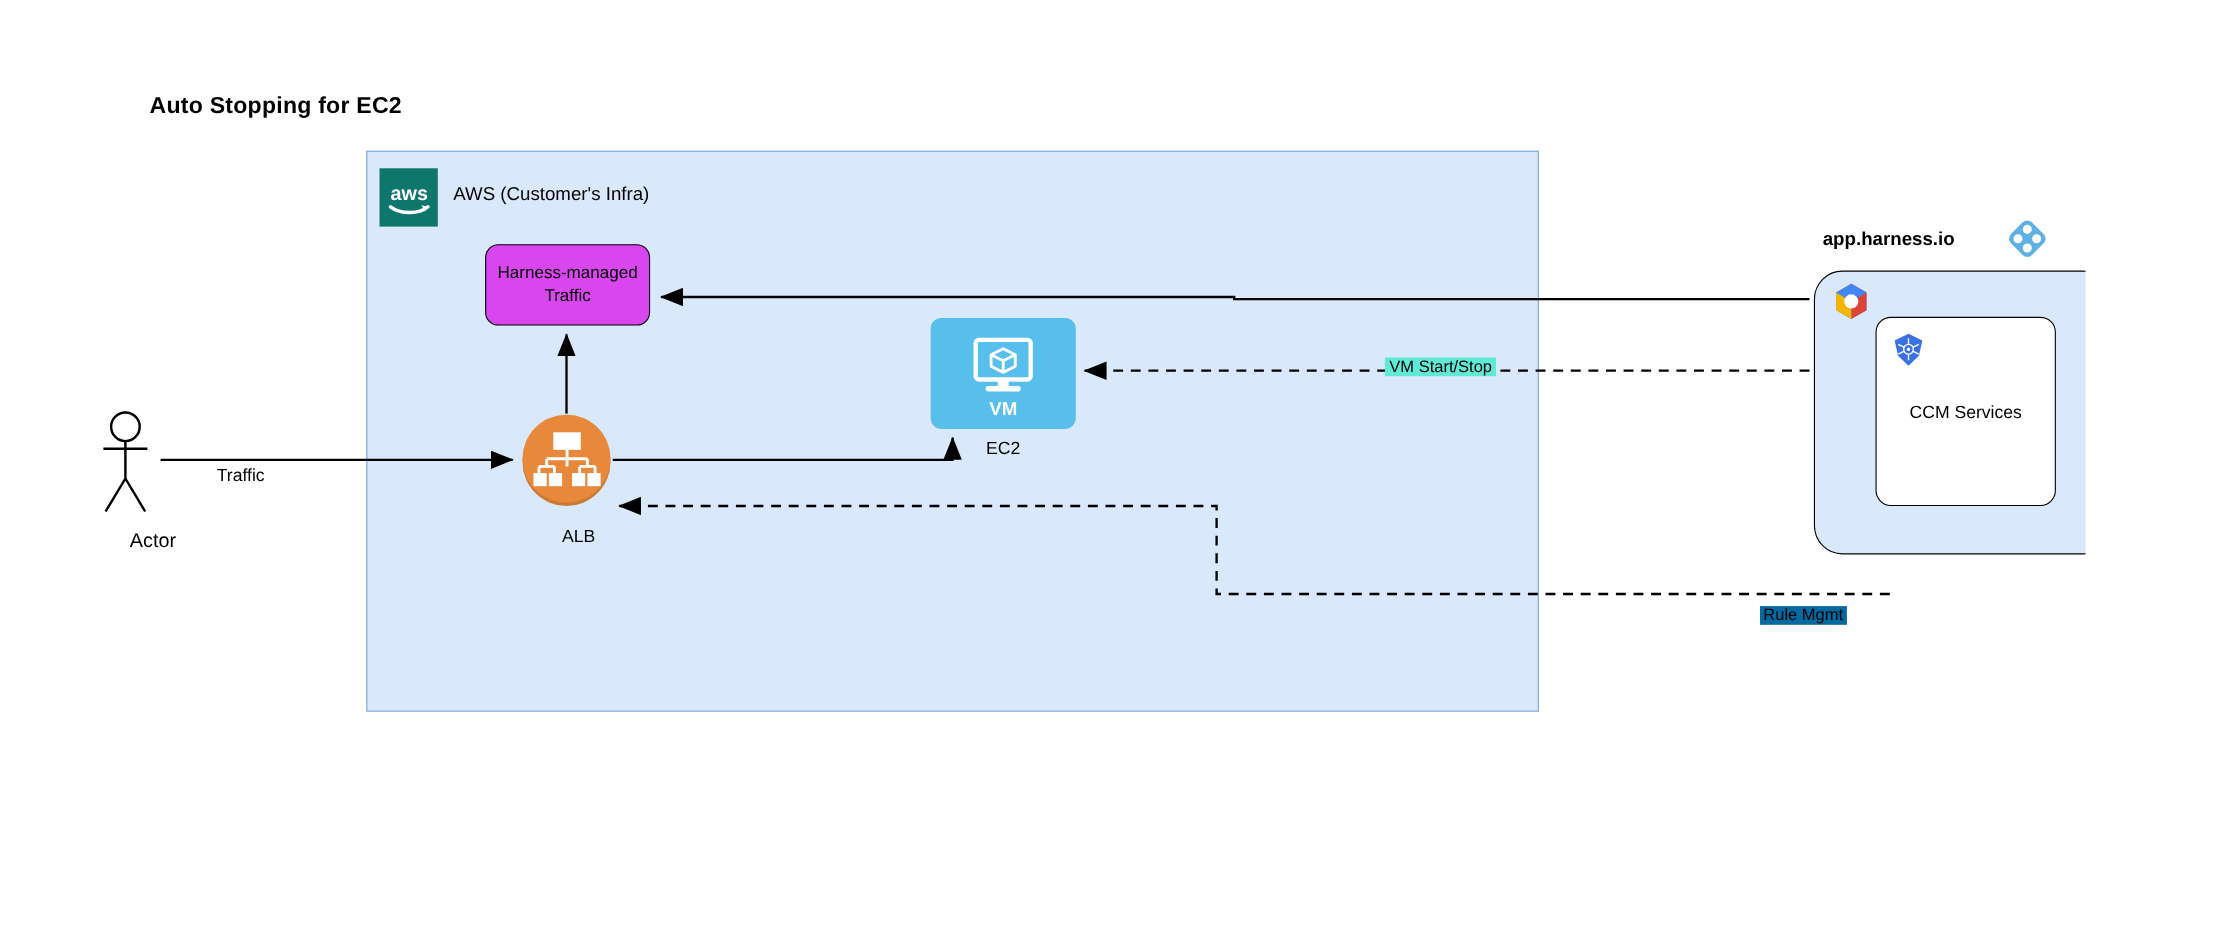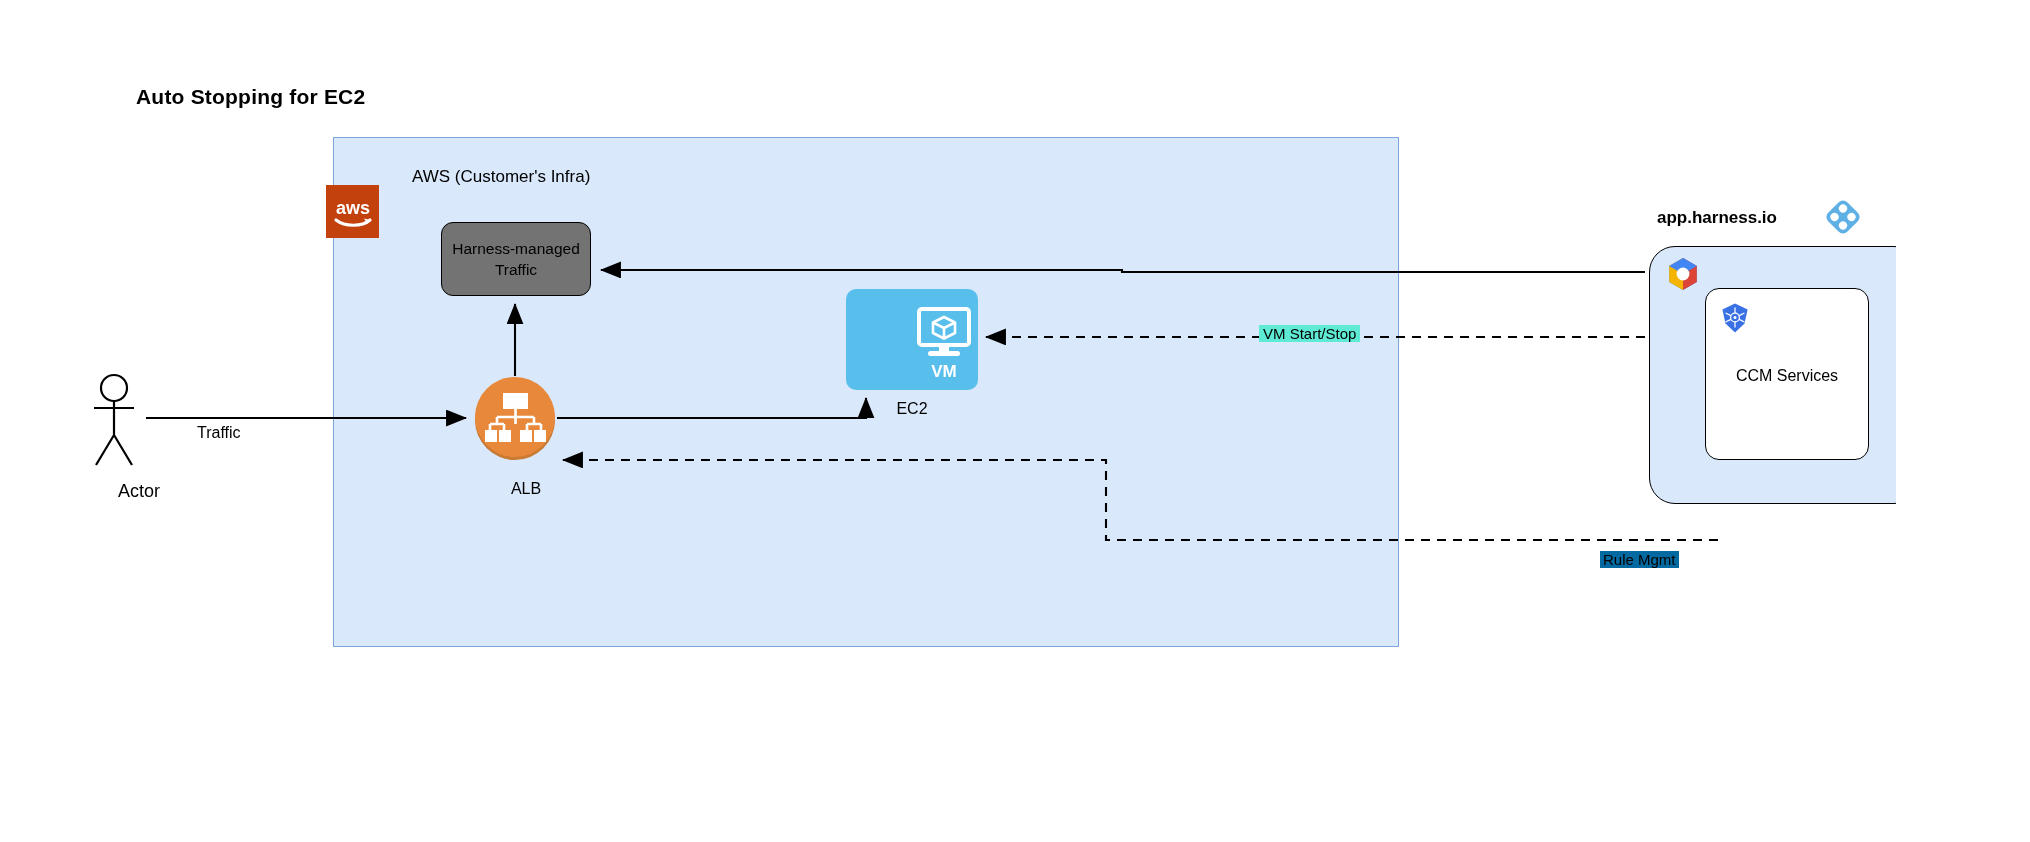--- a/index.html
+++ b/index.html
@@ -34,66 +34,64 @@
   #aws-boundary {
     left: 333px;
     top: 137px;
     width: 1066px;
     height: 510px;
     background: #dae8fc;
     border: 1.5px solid #7ea6d6;
     box-sizing: border-box;
   }
   #aws-logo {
-    left: 326px;
+    left: 345px;
     top: 153px;
     width: 53px;
     height: 53px;
-    background: #c2410c;
+    background: #0f766e;
     display: flex;
     align-items: center;
     justify-content: center;
-    margin-top: 32px;
   }
   #aws-boundary-label {
     left: 412px;
     top: 167px;
     font-size: 17px;
     font-weight: normal;
     white-space: nowrap;
   }
 
   
   #lambda-node {
     left: 441px;
     top: 222px;
     width: 150px;
     height: 74px;
-    background: #737373;
+    background: #d946ef;
     border: 1.6px solid #000000;
     border-radius: 12px;
     box-sizing: border-box;
     display: flex;
     align-items: center;
     justify-content: center;
     text-align: center;
     font-size: 15.5px;
     line-height: 21px;
   }
 
   
   #ec2-node {
     left: 846px;
     top: 289px;
     width: 132px;
     height: 101px;
     background: #58beeb;
     border-radius: 10px;
     box-sizing: border-box;
-    padding-left: 32px;
   }
   #ec2-label {
     left: 846px;
     top: 400px;
     width: 132px;
     text-align: center;
     font-size: 16px;
   }
 
   

